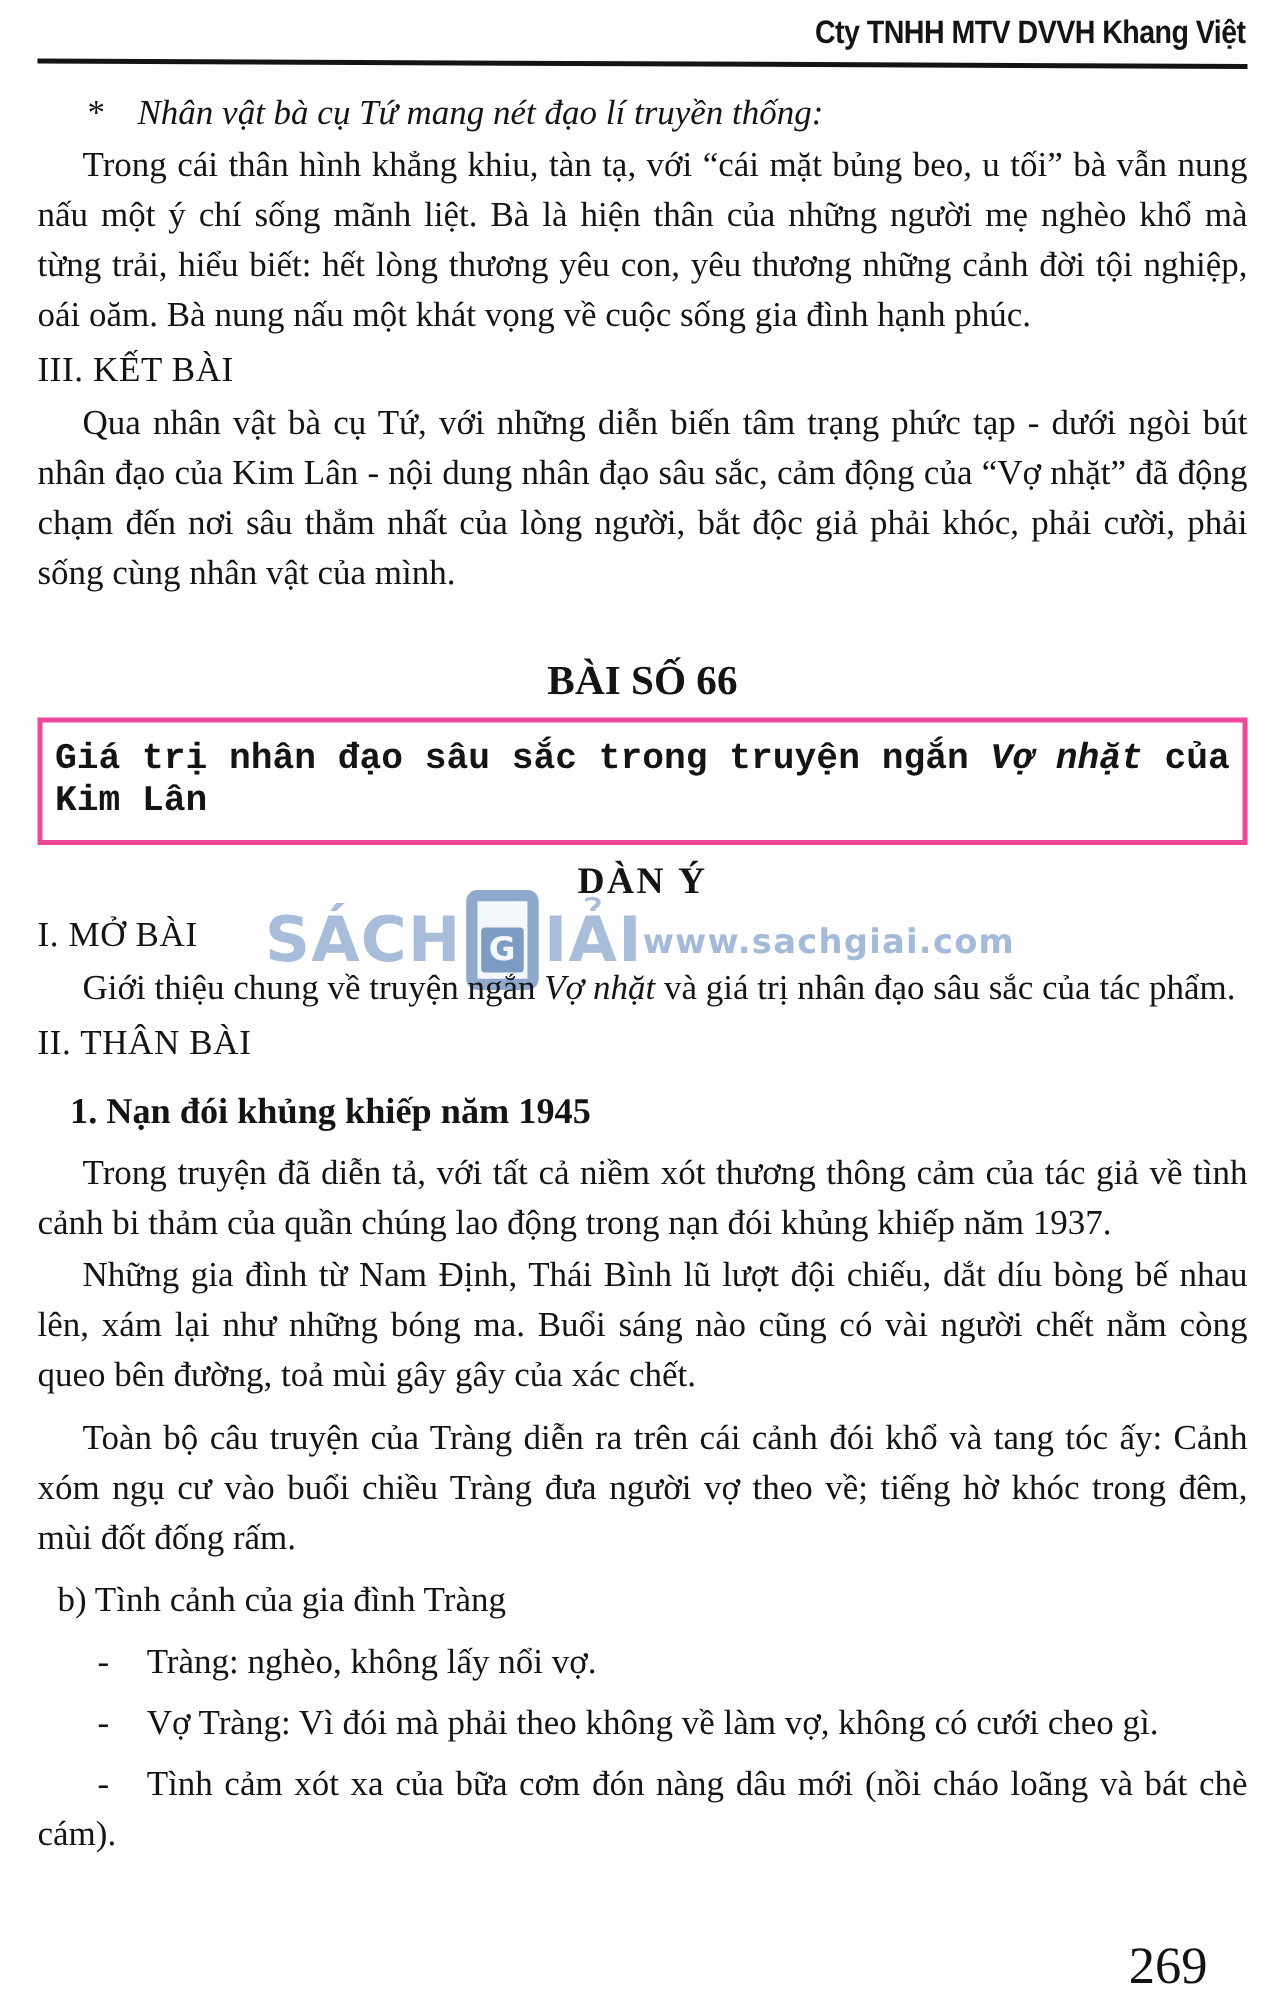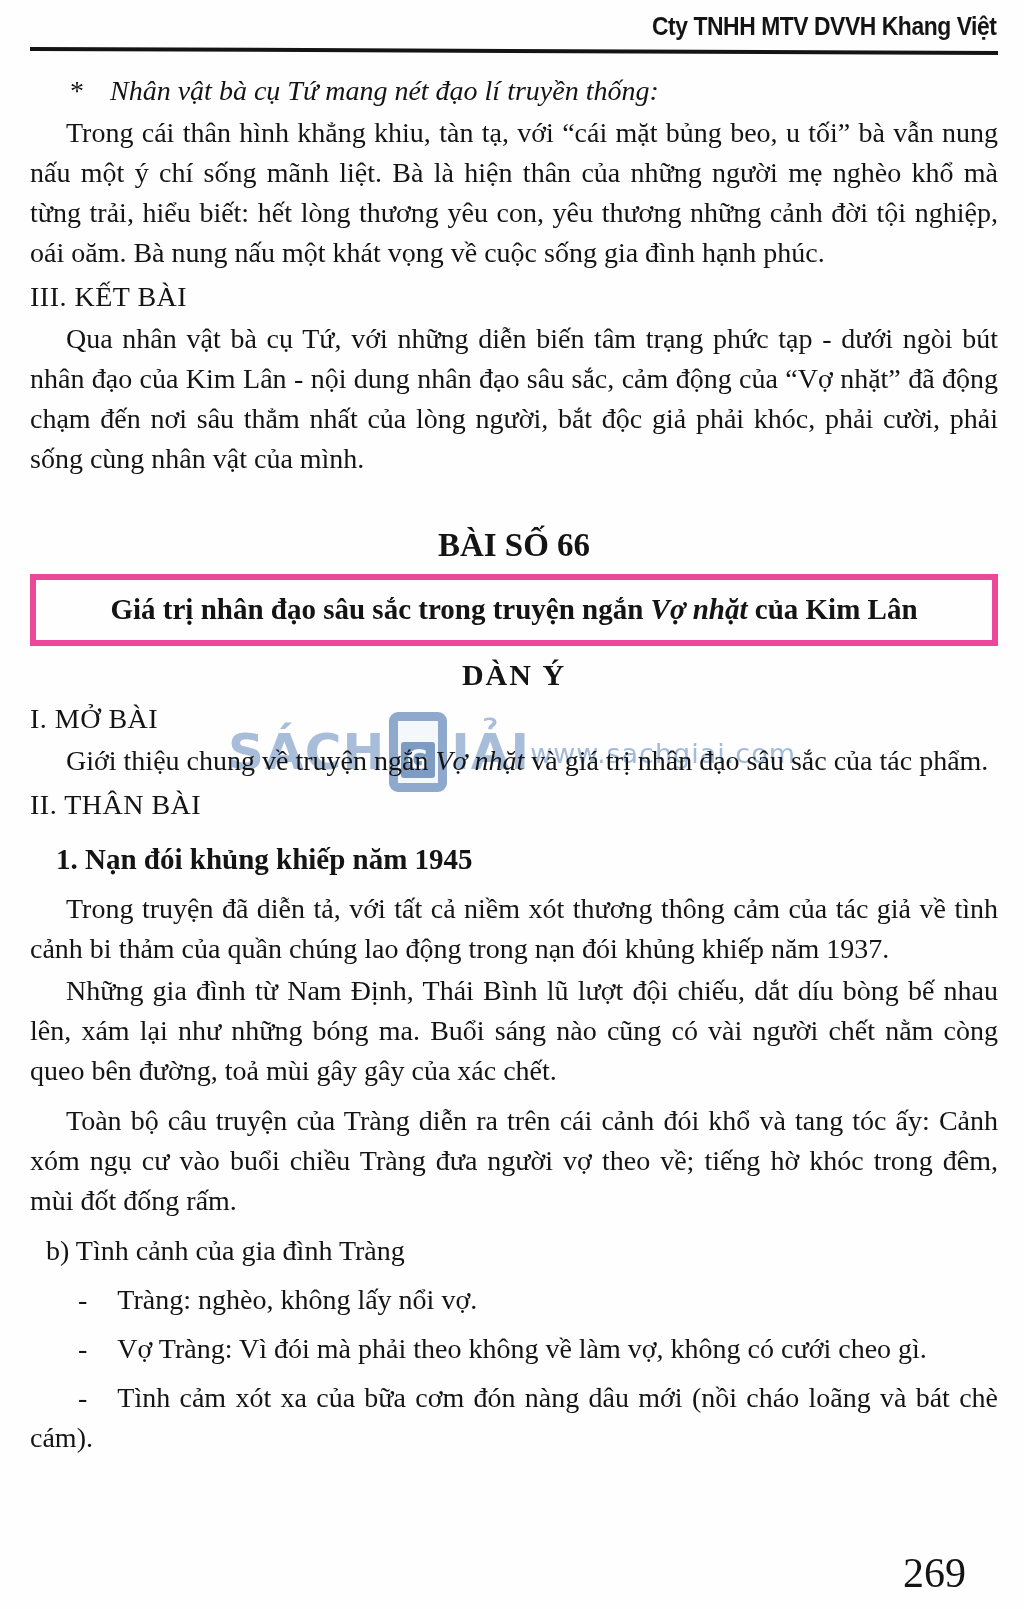--- a/index.html
+++ b/index.html
@@ -58,26 +58,27 @@
     letter-spacing: 0.5px;
   }
   .lesson-number-heading {
     margin-top: 46px;
     text-align: center;
     font-weight: 700;
     font-size: 33px;
   }
   .title-box {
     margin-top: 9px;
-    border: 6px solid #ec4899;
+    border: 4px solid #ec4899;
     padding: 12px 10px 14px 10px;
-    text-align: center;
+    text-align: left;
     font-weight: 700;
     font-size: 29px;
     line-height: 34px;
+    font-family: Liberation Mono, monospace;
   }
   .title-box .it { font-style: italic; }
   .outline-heading {
     margin-top: 9px;
     text-align: center;
     font-weight: 700;
     font-size: 30px;
     letter-spacing: 2px;
   }
   .sub-heading-bold {
@@ -137,21 +138,21 @@
     color: #f4f7fb;
     font-family: "DejaVu Sans", sans-serif;
     font-weight: 700;
     font-size: 26px;
     line-height: 36px;
     text-align: center;
   }
   .wm-url {
     margin-top: 4px;
     font-family: "DejaVu Sans", "Liberation Sans", sans-serif;
-    font-weight: 400;
+    font-weight: 700;
     font-size: 27px;
     color: #a3bad8;
     letter-spacing: 1px;
   }
   
   .page-number {
     position: absolute;
     right: 58px;
     bottom: 16px;
     font-size: 42px;

